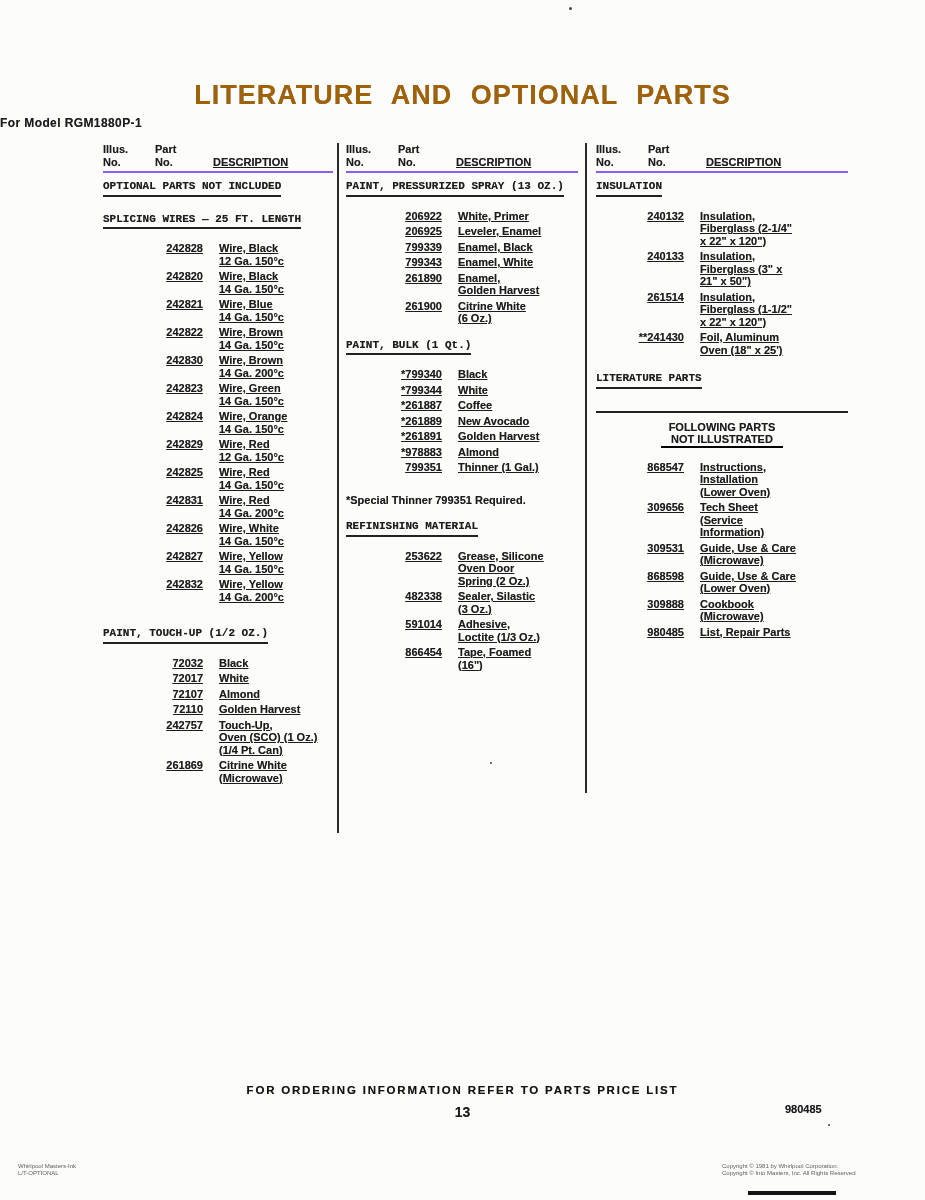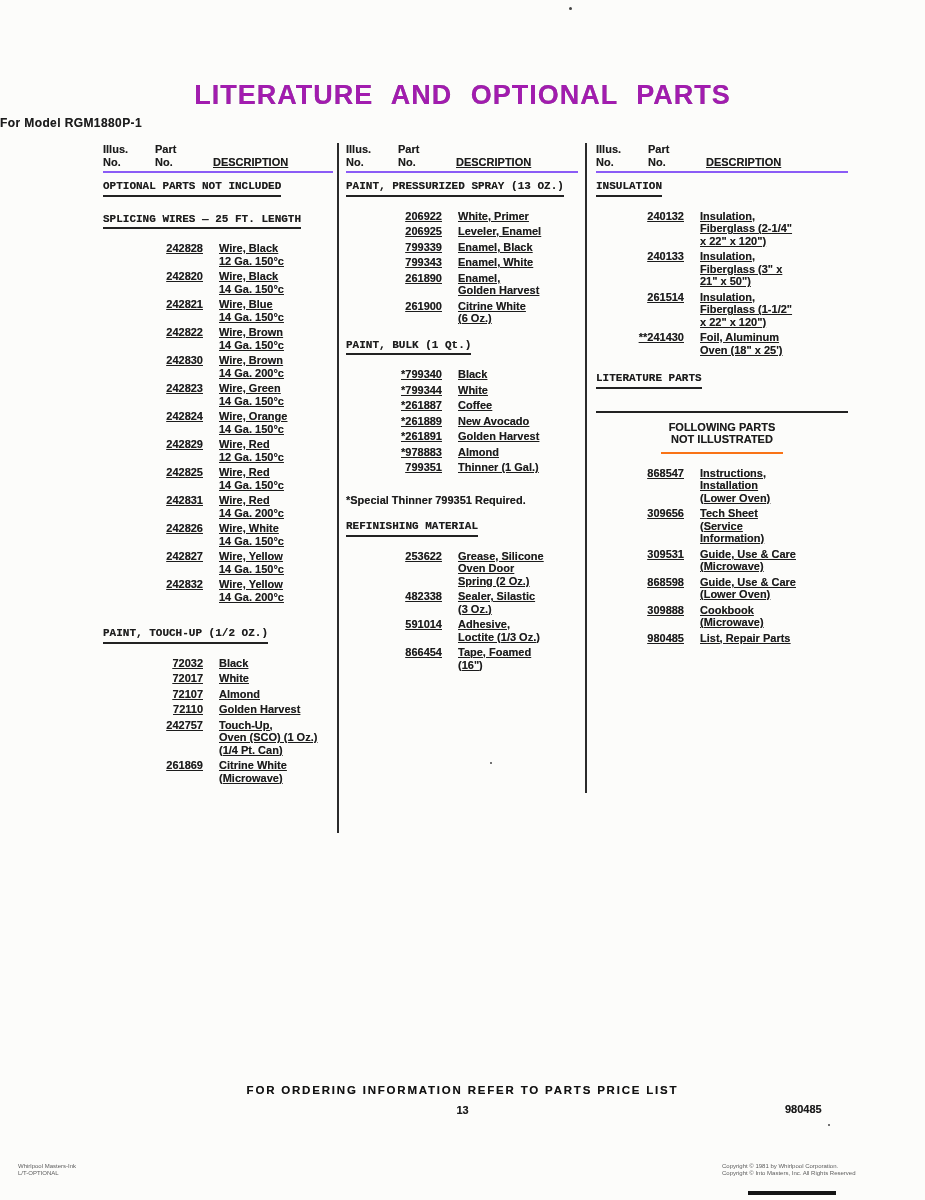--- a/index.html
+++ b/index.html
@@ -4,21 +4,21 @@
 <style>
   * { margin:0; padding:0; box-sizing:border-box; }
   html,body { background:#9a9a9a; }
   .page {
     position:relative; width:925px; height:1200px; margin:0 auto;
     background:#fcfcfa; color:#1c1c1c; overflow:hidden;
     font-family:"Liberation Sans","DejaVu Sans",sans-serif; font-weight:700;
     text-shadow:0 0 0.4px rgba(40,40,40,.55);
   }
   .title { position:absolute; top:80px; left:0; width:100%; text-align:center;
-           font-size:27px; letter-spacing:1px; word-spacing:10px; color:#a21caf; }
+           font-size:27px; letter-spacing:1px; word-spacing:10px; color:#a16207; }
   .subtitle { position:absolute; top:116px; left:0; width:100%; text-align:left;
               font-size:12px; letter-spacing:.4px; }
 
   .col { position:absolute; top:143px; font-size:11px; line-height:12.5px; }
   .col1 { left:103px; width:230px; --partw:100px; }
   .col2 { left:346px; width:232px; --partw:96px; }
   .col3 { left:596px; width:252px; --partw:88px; }
   .vsep { position:absolute; top:143px; width:2px; background:#2b2b2b; }
   .vsep1 { left:337px; height:690px; }
   .vsep2 { left:585px; height:650px; }
@@ -36,26 +36,26 @@
   .col2 .note + .section-title { margin-top:14px; }
   .col3 .note + .section-title { margin-top:16px; }
 
   .items { margin-top:13px;text-decoration:underline; }
   .item { display:grid; grid-template-columns:var(--partw) 1fr; column-gap:16px; margin-bottom:3px; }
   .part { text-align:right; }
   .desc { white-space:pre-line; }
   .note { margin-top:20px; white-space:pre-line; }
 
   .banner { border-top:2px solid #222; margin-top:22px; padding-top:8px; text-align:center; }
-  .banner-inner { display:inline-block; border-bottom:2px solid #f97316;
-                  padding:0 8px 6px; white-space:pre-line; }
+  .banner-inner { display:inline-block; border-bottom:2px solid #000000;
+                  padding:0 8px 0; white-space:pre-line; }
 
   .footer-note { position:absolute; top:1084px; left:0; width:100%; text-align:center;
                  font-size:11.5px; letter-spacing:1.8px; color:#111; }
-  .page-number { position:absolute; top:1104px; left:0; width:100%; text-align:center; font-size:11px; }
+  .page-number { position:absolute; top:1104px; left:0; width:100%; text-align:center; font-size:14px; }
   .doc-number  { position:absolute; top:1103px; left:785px; font-size:11px; }
 
   .corner { position:absolute; font-size:6px; line-height:7px; font-weight:400;
             color:#5c5c5c; white-space:pre-line; text-shadow:none; }
   .corner-left  { left:18px;  top:1163px; }
   .corner-right { left:722px; top:1163px; }
 
   .artifact-bar { position:absolute; left:748px; top:1191px; width:88px; height:4px; background:#141414; }
   .speck { position:absolute; background:#444; border-radius:50%; }
   .speck1 { left:569px; top:7px;    width:3px; height:3px; }

